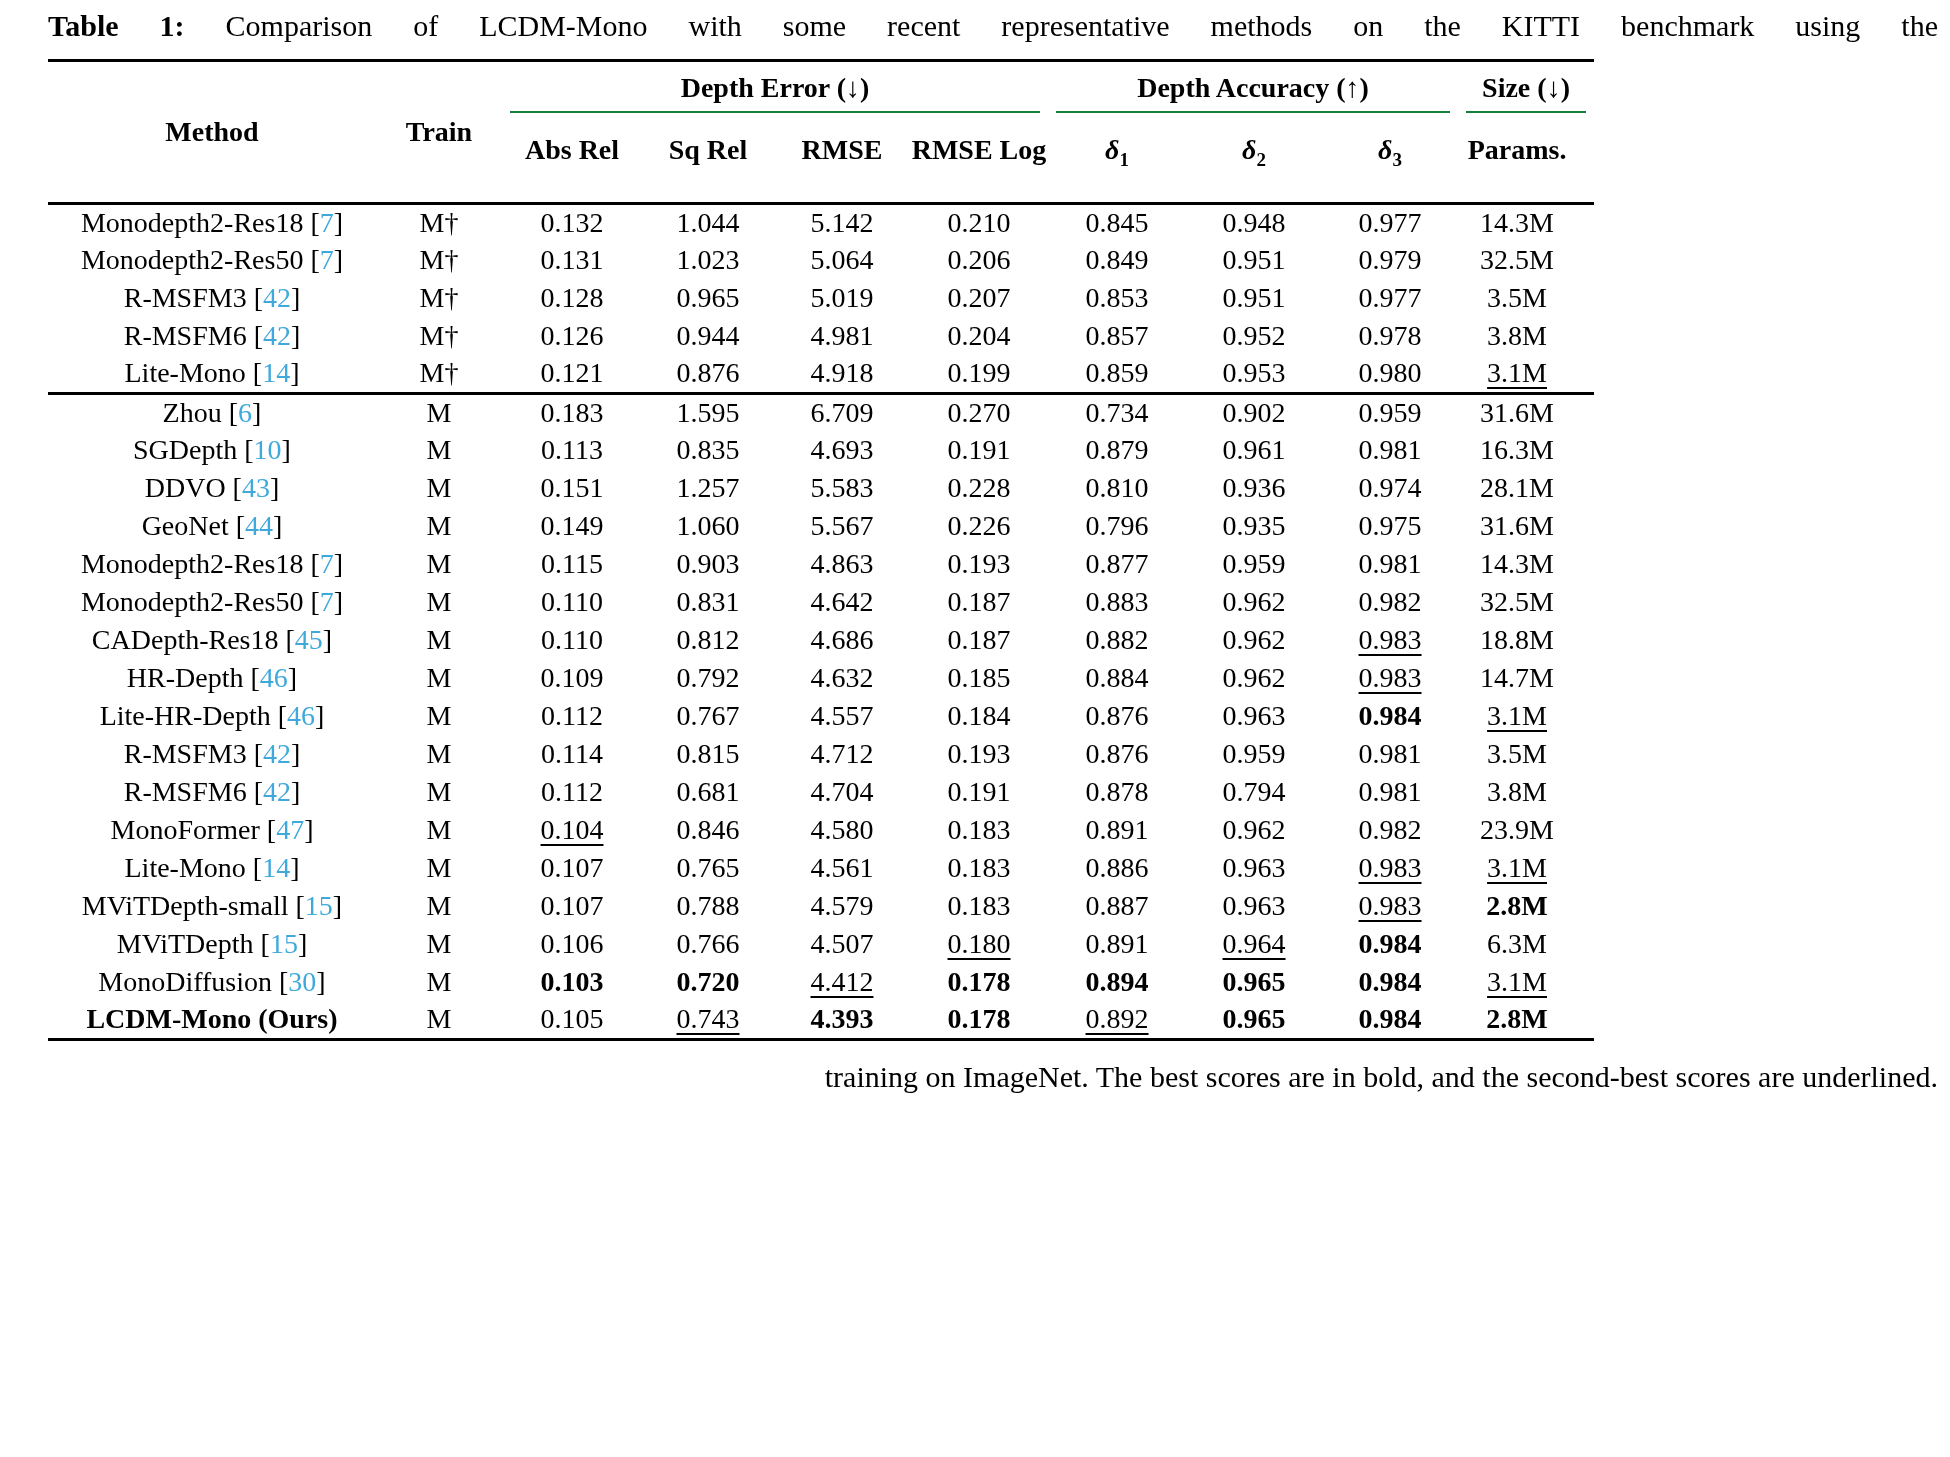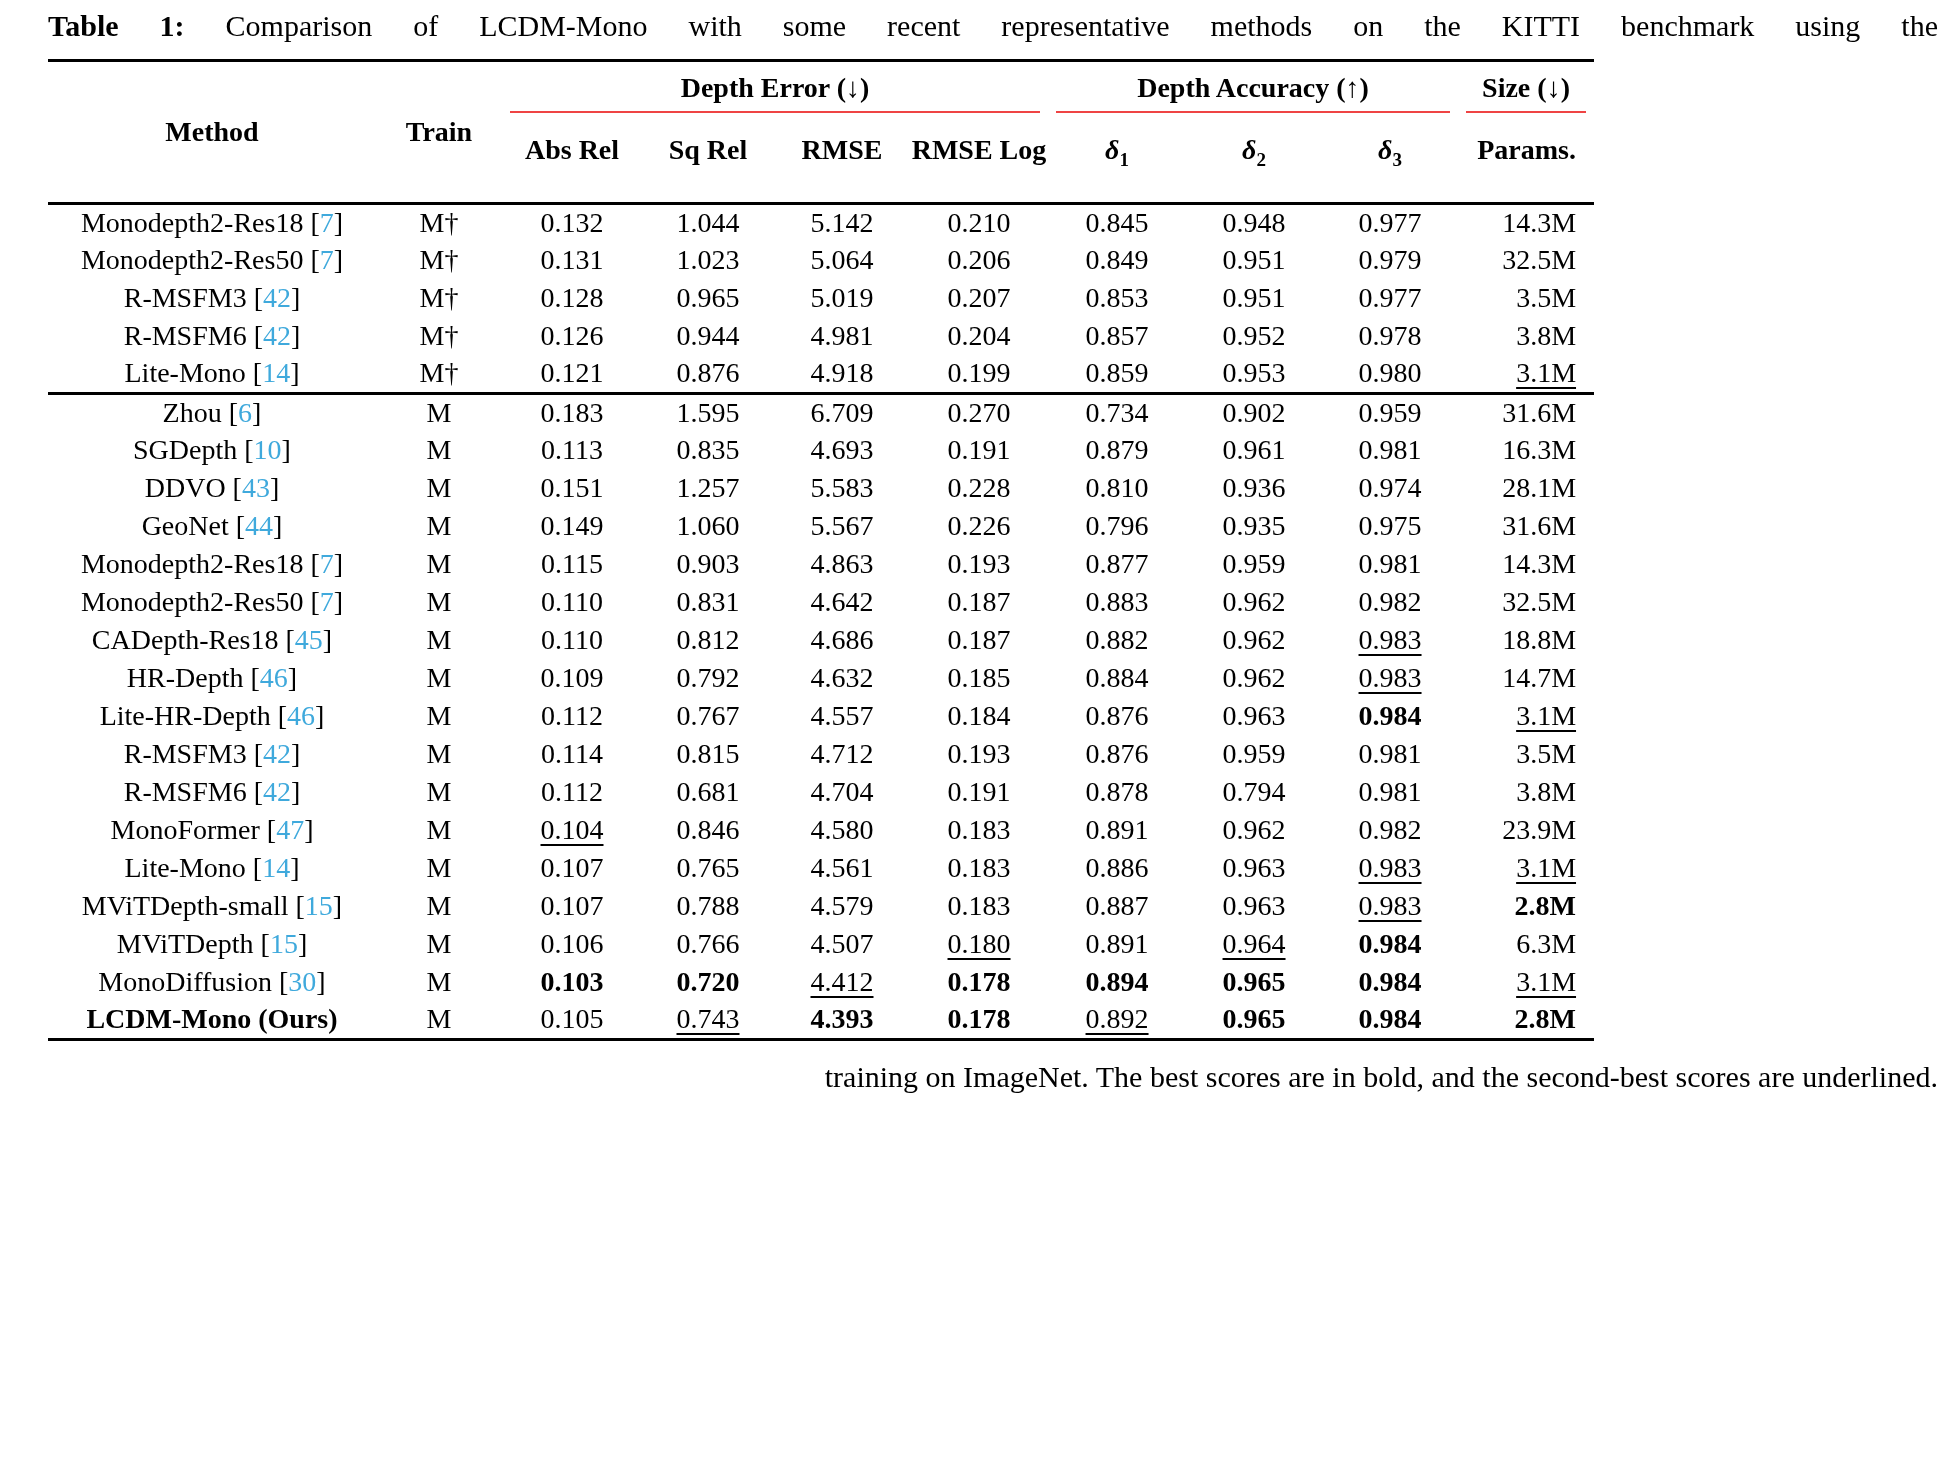--- a/index.html
+++ b/index.html
@@ -24,26 +24,26 @@
     border-top: 3px solid #000; border-bottom: 3px solid #000;
   }
   thead { border-bottom: 3px solid #000; }
   tbody.first { border-bottom: 3px solid #000; }
   th, td { padding: 0; text-align: center; font-weight: normal; white-space: nowrap; }
   thead th { font-weight: bold; }
   .grp-row th { vertical-align: middle; }
   .grp-inner {
     display: block; margin: 0 8px;
     padding: 9px 0 6px; line-height: 34px;
-    border-bottom: 2px solid #ef4444;
+    border-bottom: 2px solid #15803d;
   }
   .sub-row th { vertical-align: top; padding-top: 20px; height: 90px; line-height: 34px; }
   .sub-row th.wrap { white-space: normal; }
   td { height: 38px; }
-  td:nth-child(10), .sub-row th:last-child { text-align: right; padding-right: 18px; }
+  td:nth-child(10), .sub-row th:last-child { padding-right: 18px; }
   .bold { font-weight: bold; }
   .ul { text-decoration: underline; text-underline-offset: 5px; text-decoration-thickness: 1.5px; }
   .cite-wrap { color: #000; }
   .cite { color: var(--cite, #3FA9DC); cursor: pointer; }
   .delta { font-style: italic; }
   sub { font-size: 68%; }
 
   
   .note { font-size: 30px; line-height: 42px; margin-top: 15px; }
   .note .l1 { text-align: justify; text-align-last: justify; }

